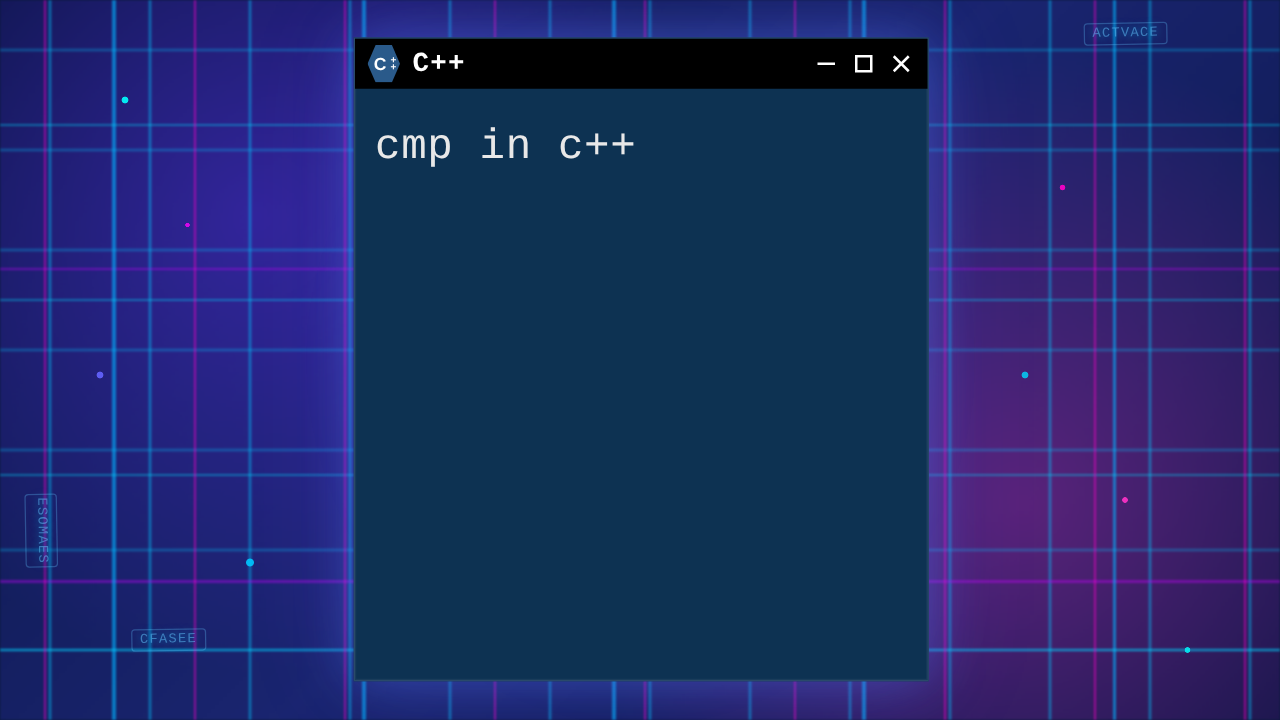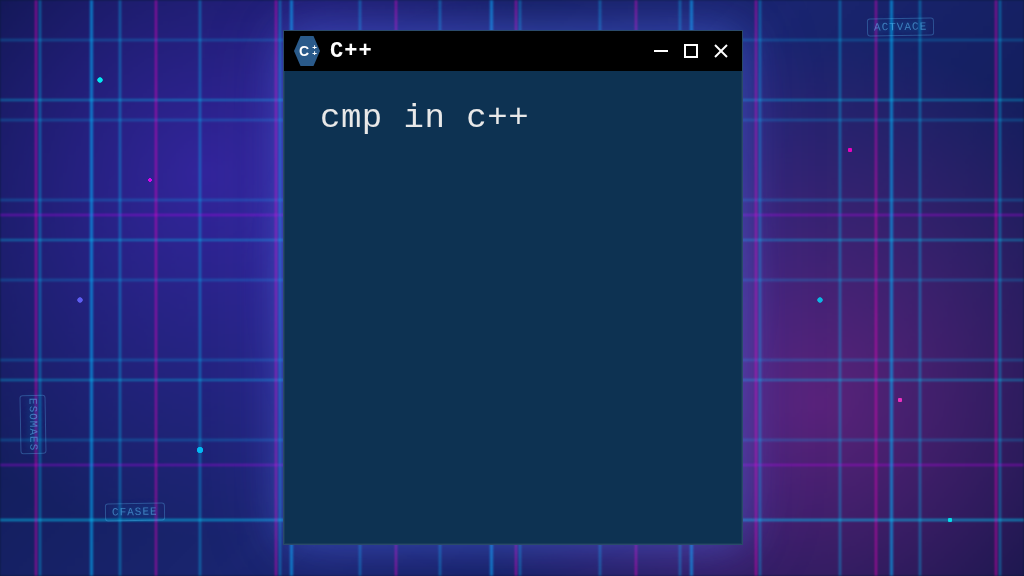--- a/index.html
+++ b/index.html
@@ -148,21 +148,21 @@
       height: 22px;
       display: flex;
       align-items: center;
       justify-content: center;
       cursor: pointer;
     }
     
     .ctrl-btn svg { stroke: #ffffff; stroke-width: 2; fill: none; }
     
     .terminal-body {
-      padding: 28px 36px;
+      padding: 28px 16px;
       color: #e8e8e8;
       font-size: 34px;
       font-family: 'Consolas', 'Courier New', monospace;
       letter-spacing: 0.5px;
     }
   </style>
 </head>
 <body>
 
 <div class="circuit-bg"></div>

